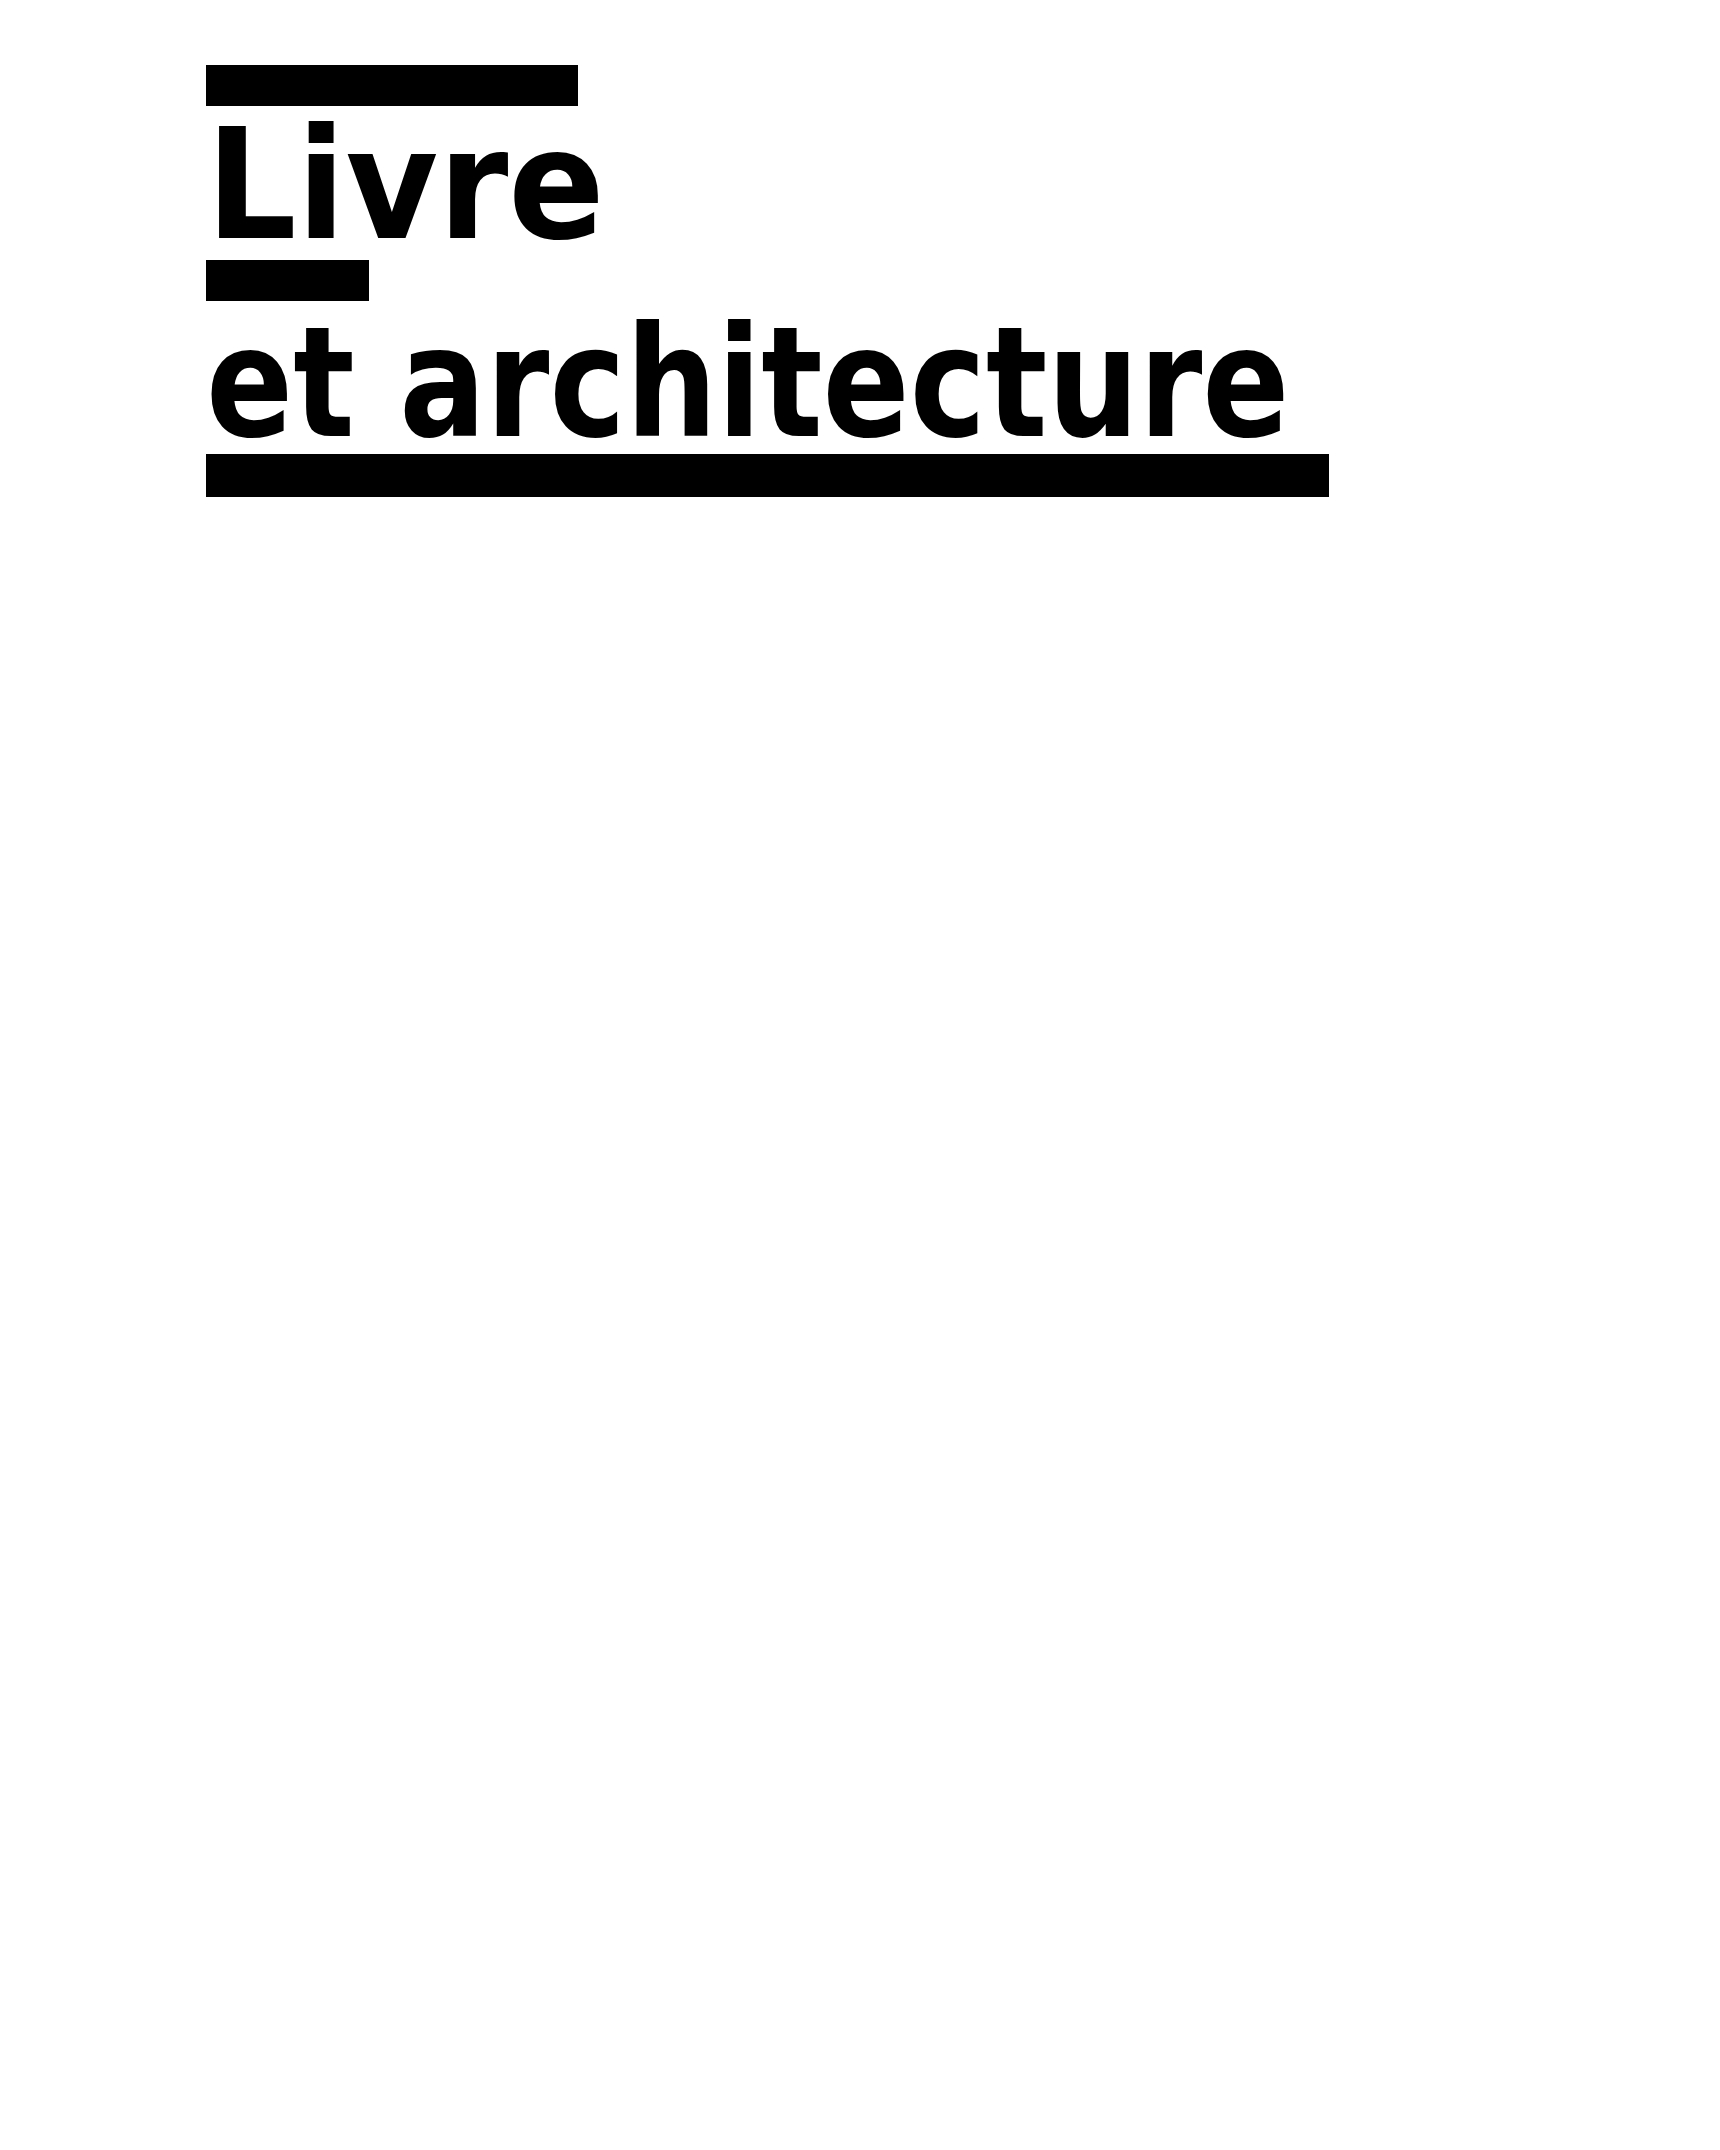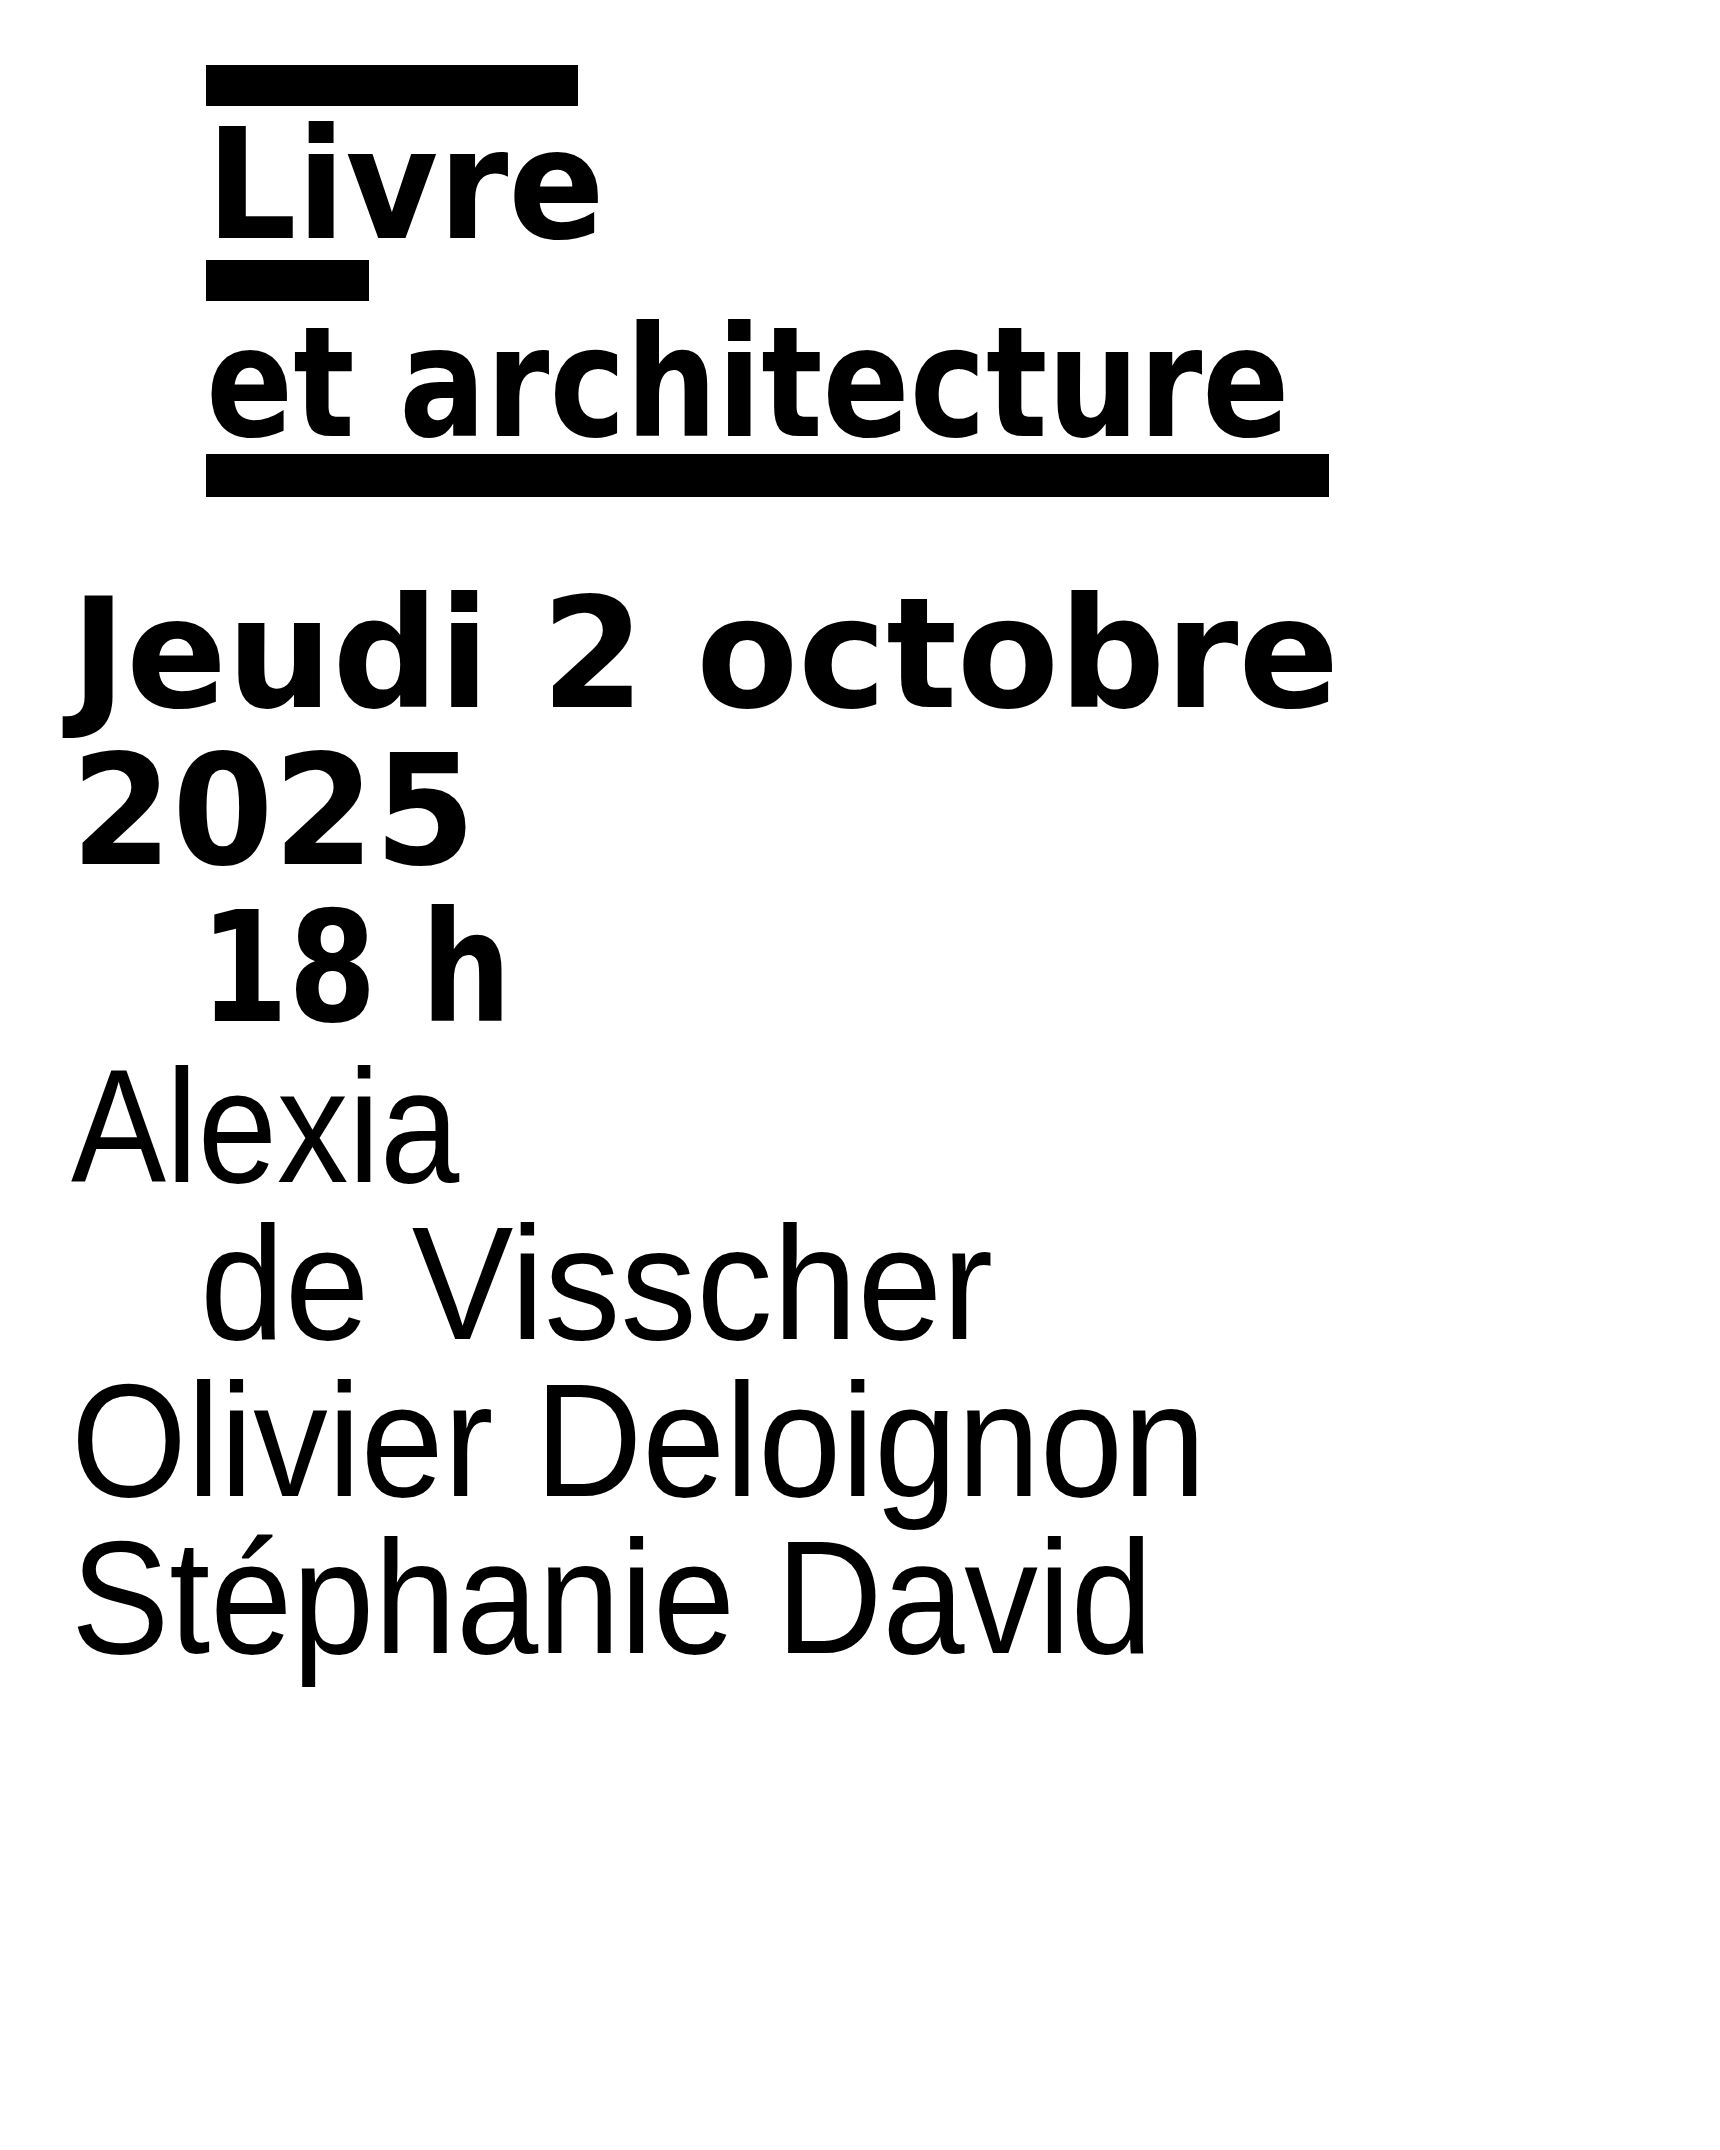--- a/index.html
+++ b/index.html
@@ -79,24 +79,15 @@
   <div class="bar bar-top"></div>
 
   <h1 class="title line-livre">Livre</h1>
 
   <div class="bar bar-mid"></div>
 
   <h1 class="title line-etarch">et architecture</h1>
 
   <div class="bar bar-wide"></div>
 
-  <div class="body-text">
-    <div class="ln bold sx97">Jeudi 2 octobre</div>
-    <div class="ln bold sx95">2025</div>
-    <div class="ln bold indent sx83">18 h</div>
-    <div class="ln light sx88">Alexia</div>
-    <div class="ln light indent sx94">de Visscher</div>
-    <div class="ln light sx92">Olivier Deloignon</div>
-    <div class="ln light sx91">Stéphanie David</div>
-  </div>
 
 </div>
 
 
 </body></html>

